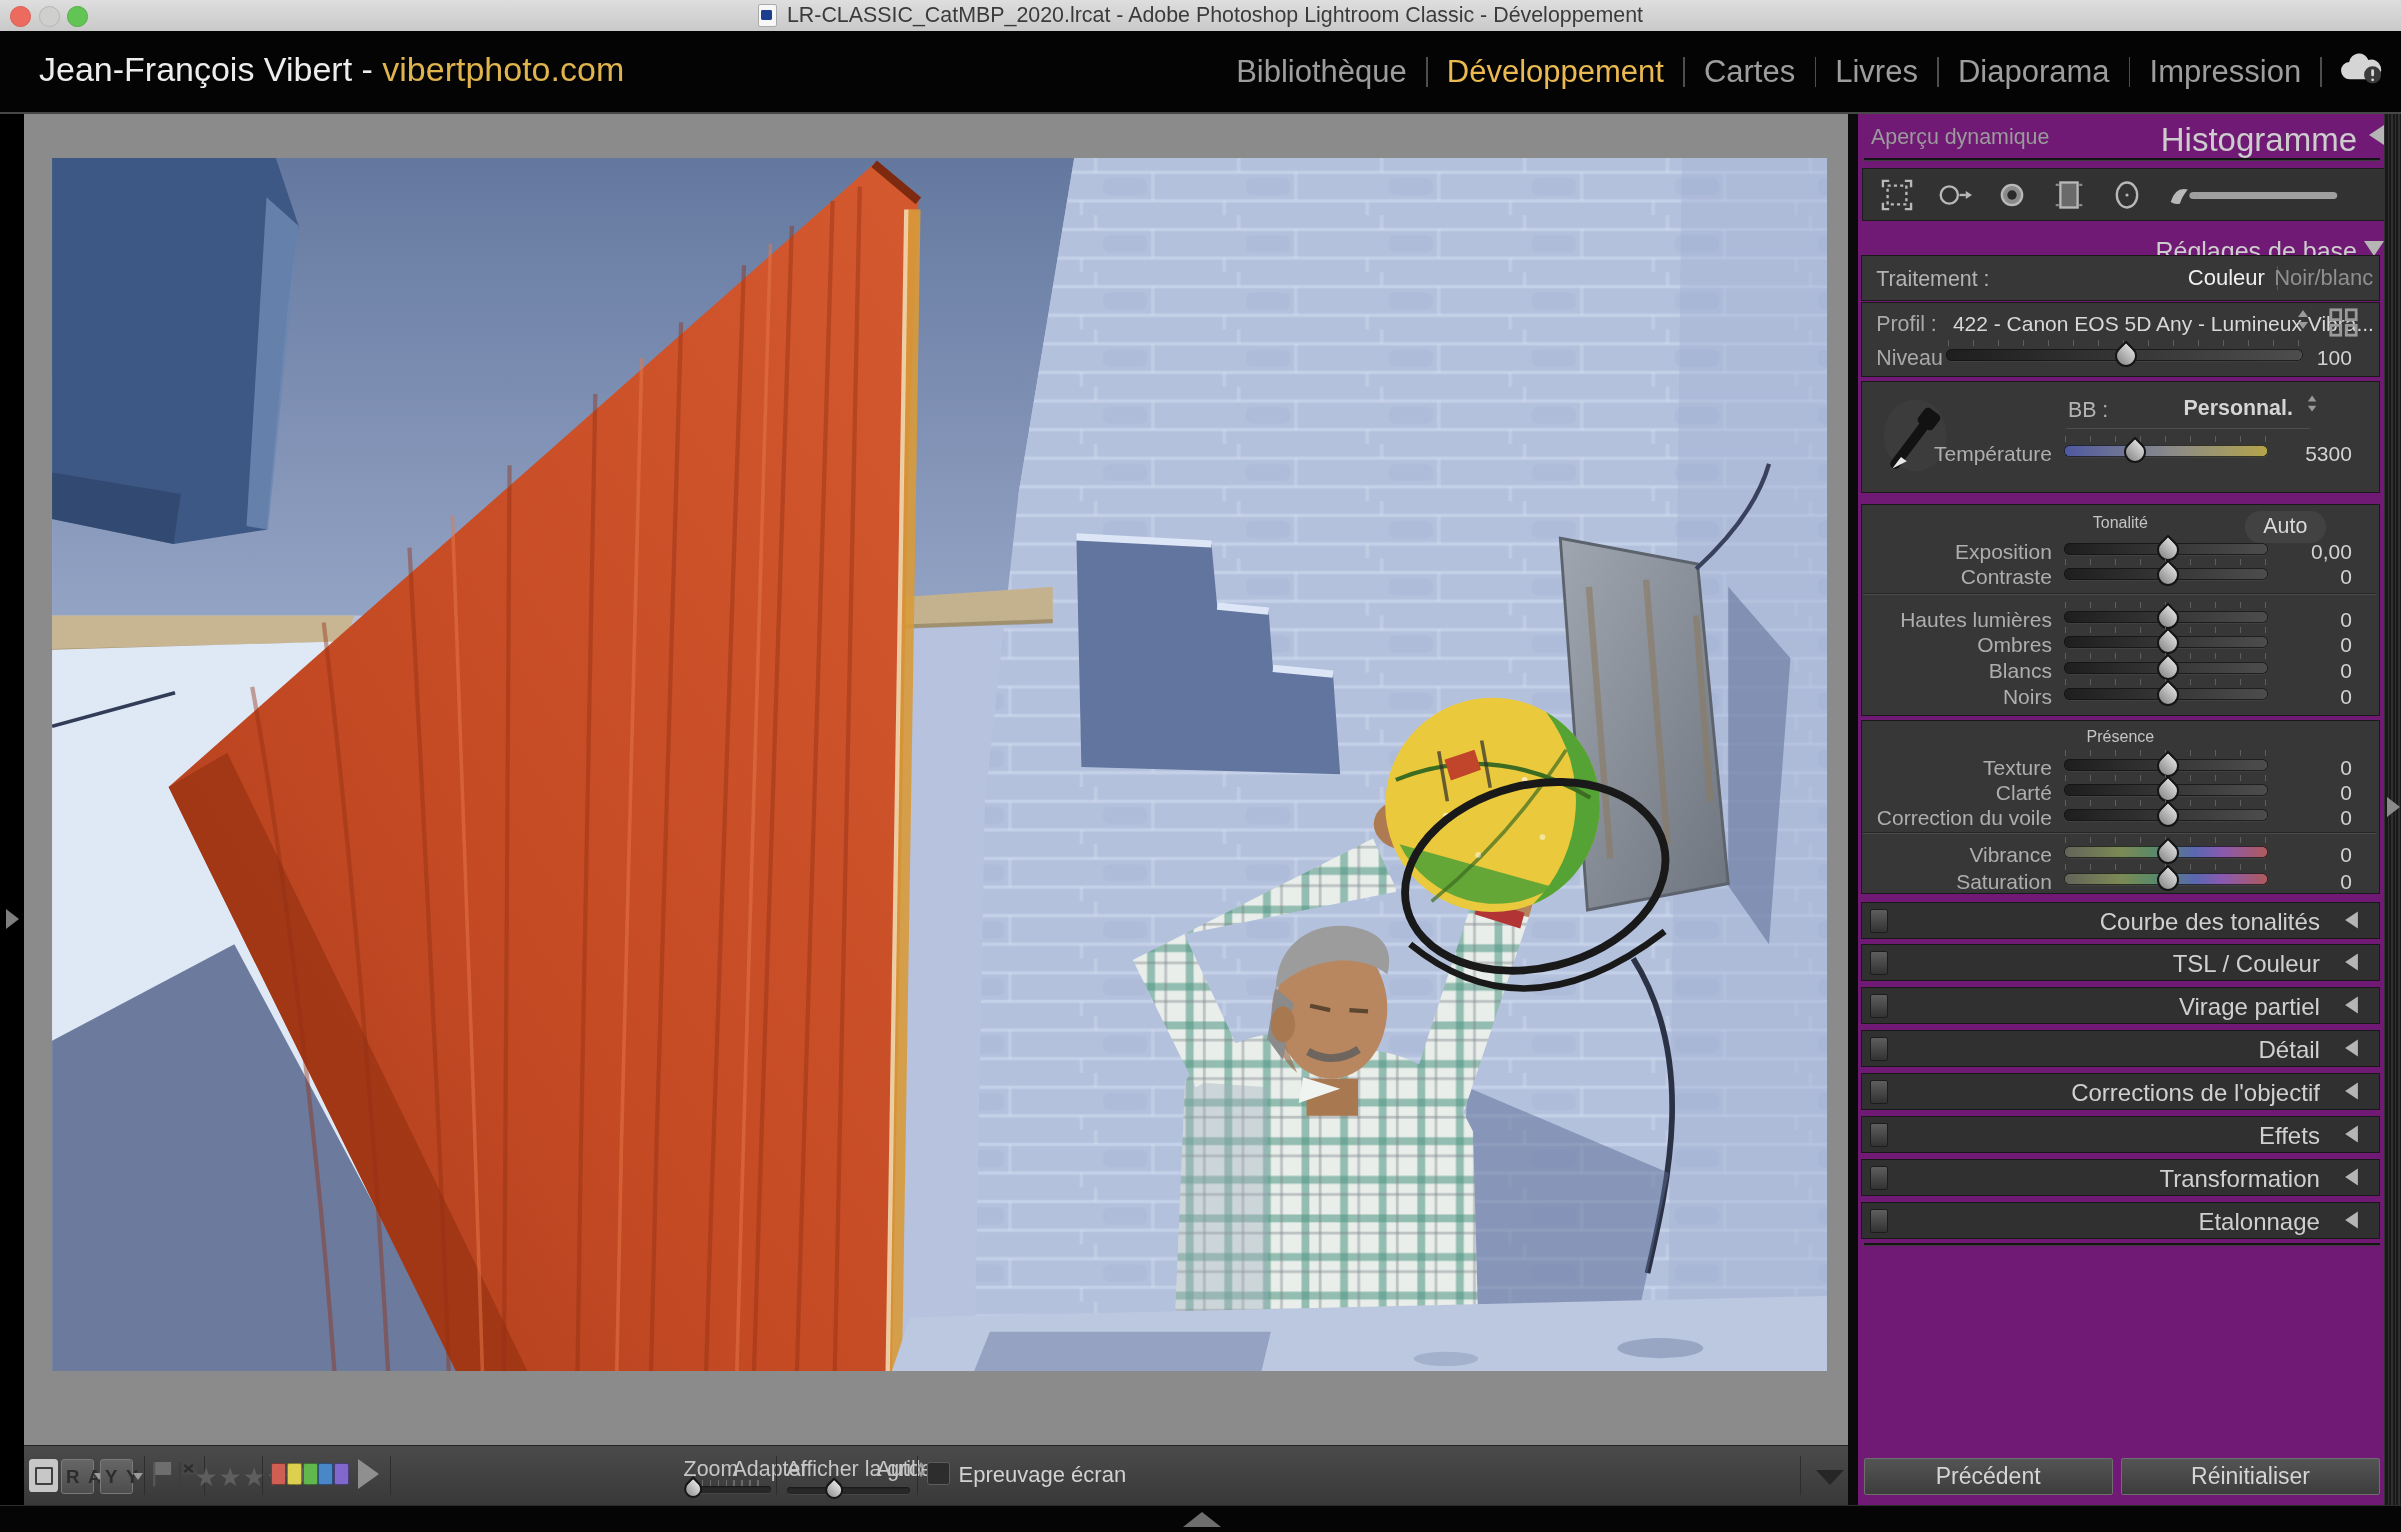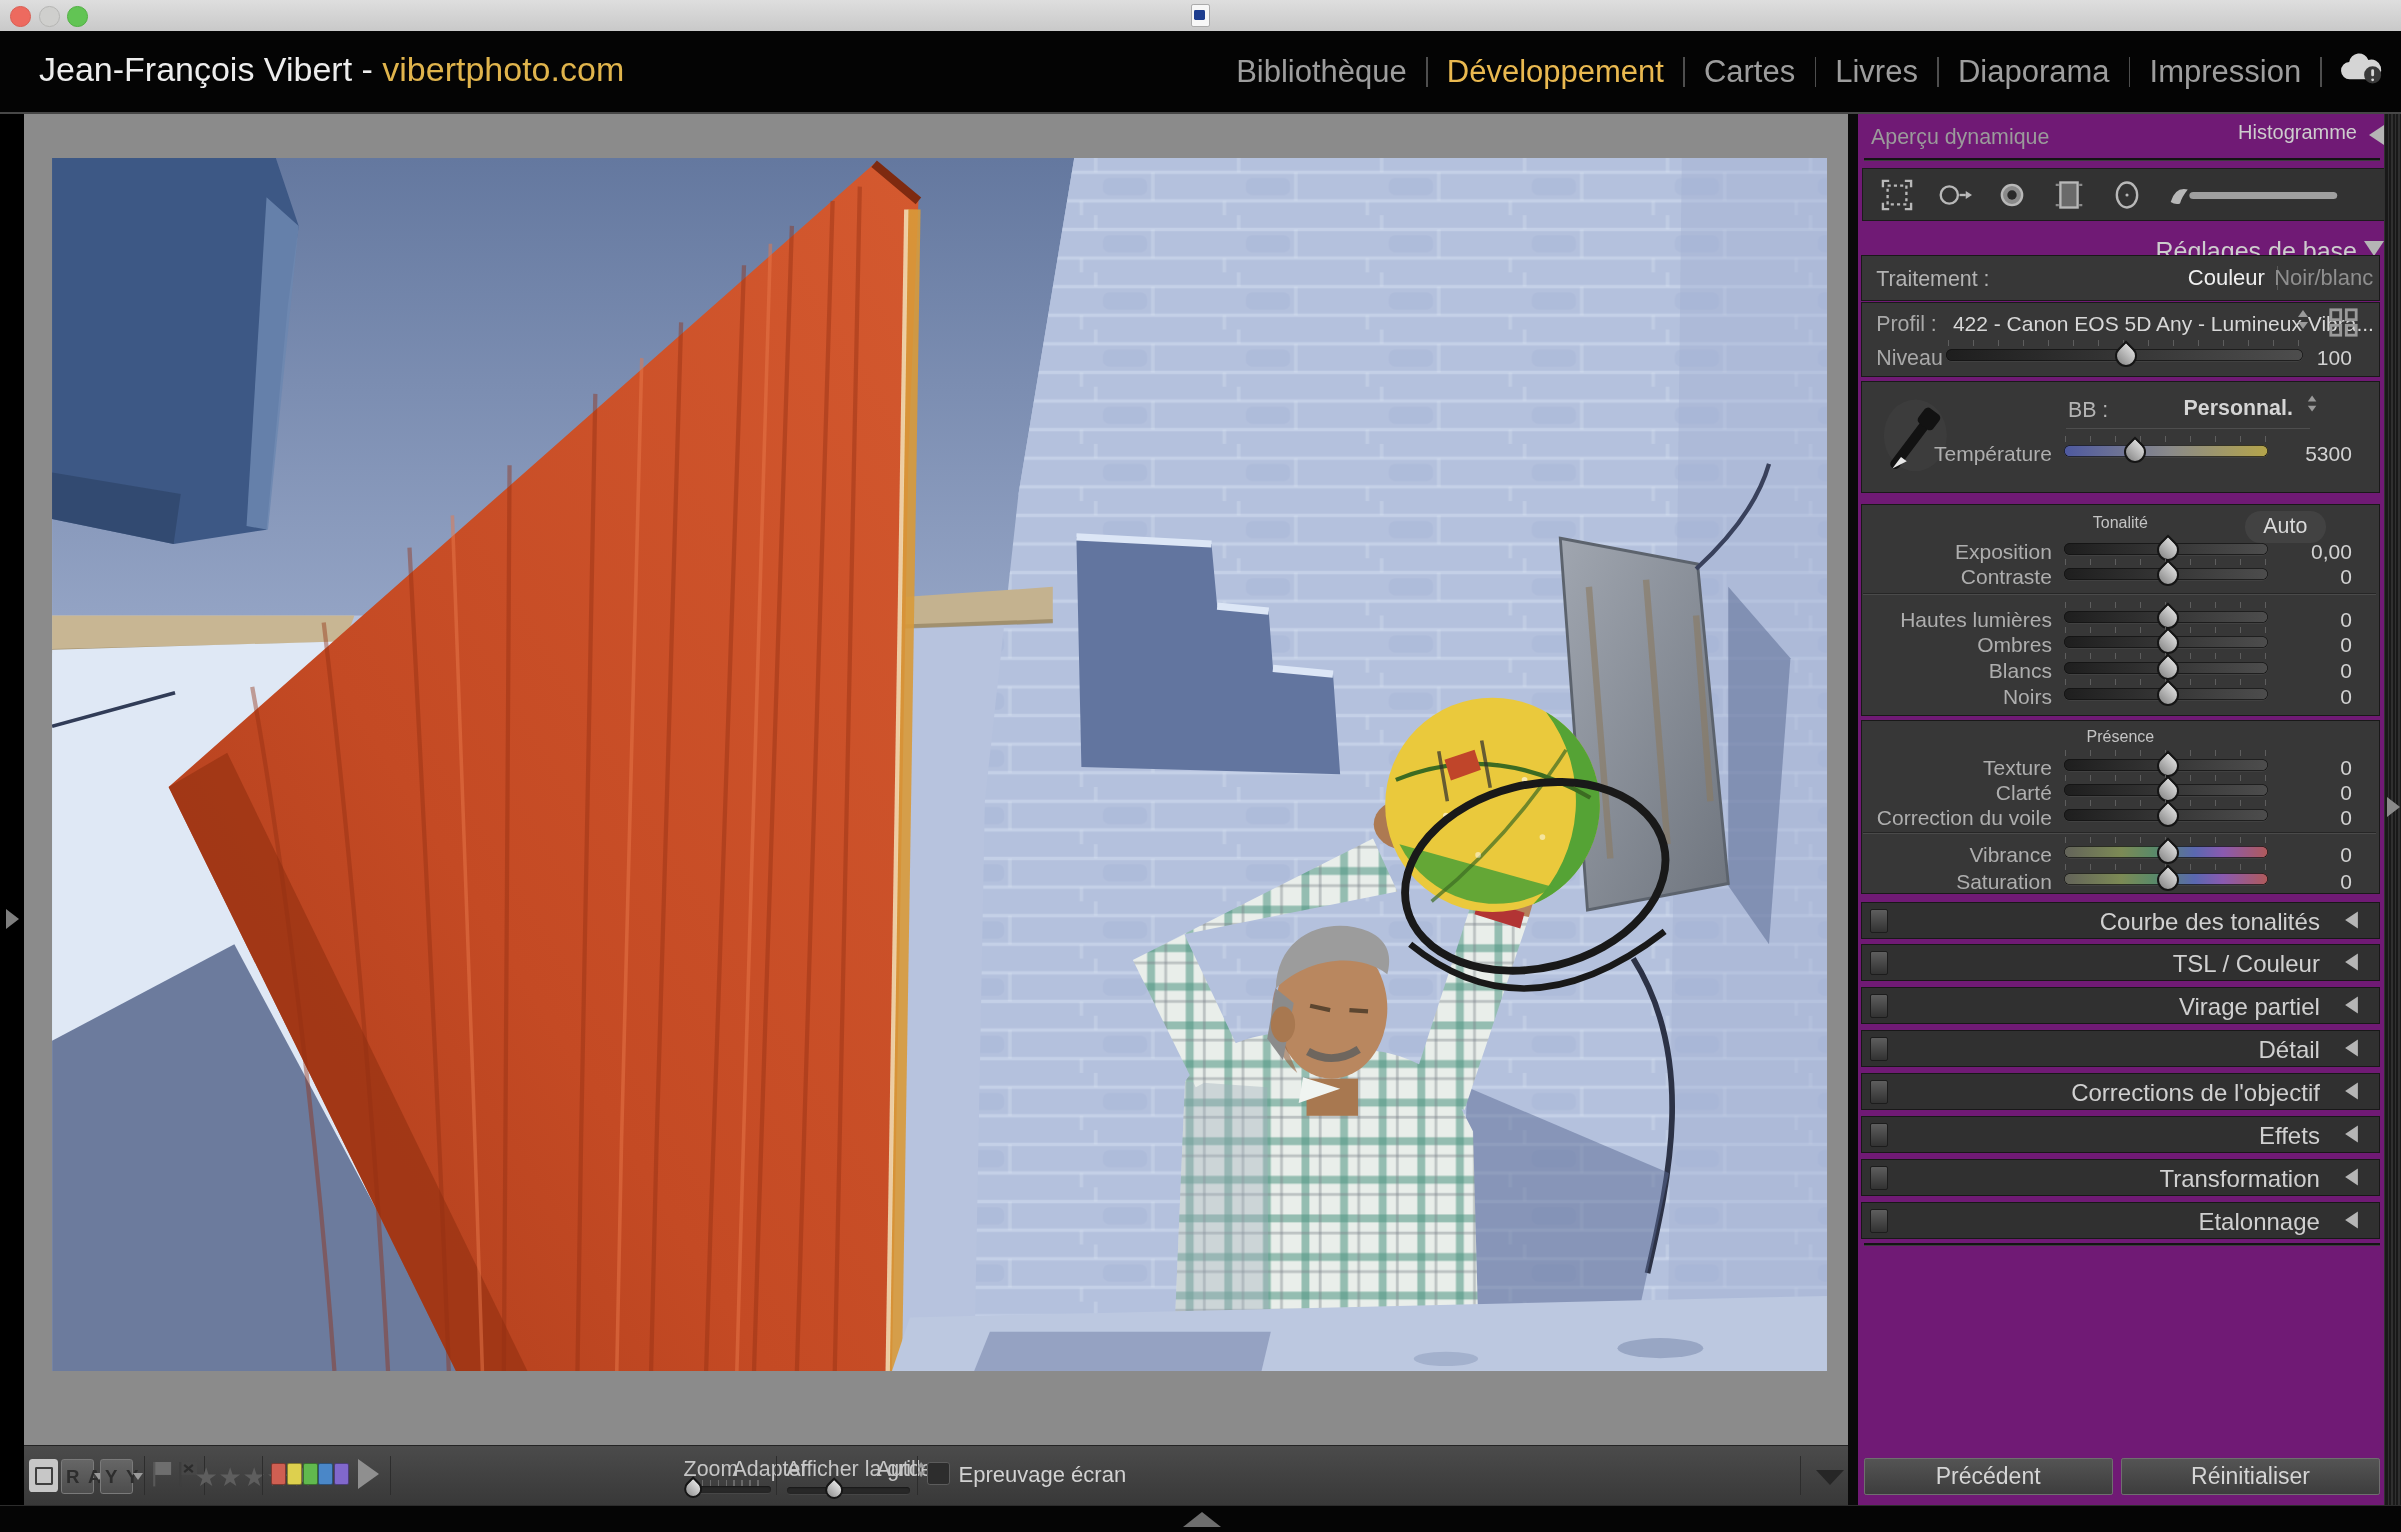--- a/index.html
+++ b/index.html
@@ -54,21 +54,21 @@
   .tb-label{position:absolute;top:11.4px;font-size:21.4px;color:#c6c6c6;}
   .tb-track{position:absolute;height:7.1px;background:#282828;border-radius:4.3px;box-shadow:inset 0 0.7px 1.4px #141414,0 0.7px 0 rgba(255,255,255,.08);}
   .tb-ticks{position:absolute;height:5.7px;background:repeating-linear-gradient(90deg,#6a6a6a 0 1.4px,transparent 1.4px 7.9px);}
   .tb-thumb{position:absolute;top:-5.7px;width:14.3px;height:14.3px;margin-left:-7.1px;background:linear-gradient(#e0e0e0,#9a9a9a);
     border:2.1px solid #161616;border-radius:0 50% 50% 50%;transform:rotate(45deg);}
   .checkbox{position:absolute;left:903px;top:15.7px;width:21.4px;height:21.4px;background:#2d2d2d;border:1.4px solid #5c5c5c;border-radius:2.9px;}
   .tb-down{position:absolute;left:1792px;top:24px;width:0;height:0;border-left:14.3px solid transparent;border-right:14.3px solid transparent;border-top:15.7px solid #262626;}
   
   .panel{position:absolute;left:1858px;top:114px;width:543px;height:1391px;background:#701a75;color:#b9b9b9;}
   .preview-label{position:absolute;left:13px;top:11.4px;font-size:21.4px;color:#9b9b9b;}
-  .histo-title{position:absolute;right:44px;top:7.1px;font-size:20px;color:#cdcdcd;}
+  .histo-title{position:absolute;right:44px;top:7.1px;font-size:33px;color:#cdcdcd;}
   .tri-left{position:absolute;width:0;height:0;border-top:10.7px solid transparent;border-bottom:10.7px solid transparent;border-right:15.7px solid #b5b5b5;}
   .tri-down{position:absolute;width:0;height:0;border-left:10.7px solid transparent;border-right:10.7px solid transparent;border-top:15.7px solid #b5b5b5;}
   .groove{position:absolute;left:5.7px;width:516px;height:2.1px;background:#141414;border-bottom:1.4px solid #3c3c3c;}
   .toolstrip{position:absolute;left:4.3px;top:54px;width:516px;height:51px;background:#323232;border:1.4px solid #1b1b1b;
     display:flex;align-items:center;padding-left:15.7px;gap:21.4px;}
   .basic-hdr{position:absolute;right:44px;top:123px;font-size:25px;color:#cdcdcd;}
   .box{position:absolute;left:2.9px;width:519px;background:#373737;border:1.4px solid #191919;box-sizing:border-box;}
   .rowlbl{font-size:21.4px;color:#b3b3b3;}
   .srow{position:absolute;left:0;width:100%;height:31px;}
   .slbl{position:absolute;left:0;top:5.7px;width:190px;text-align:right;font-size:21px;color:#aeaeae;}
@@ -99,20 +99,21 @@
 </head>
 <body>
 
 <div id="app">
 
   <div class="titlebar">
     <span class="tl red"></span>
     <span class="tl yel"></span>
     <span class="tl grn"></span>
     <span class="docicon"></span>
+    <span>LR-CLASSIC_CatMBP_2020.lrcat - Adobe Photoshop Lightroom Classic - Développement</span>
   </div>
 
   <div class="navbar">
     <div class="logo">
       <span class="n">Jean-François Vibert - </span><span class="s">vibertphoto.com</span>
     </div>
     <div class="modules">
       <span class="module">Bibliothèque</span>
       <span class="msep"></span>
       <span class="module active">Développement</span>

